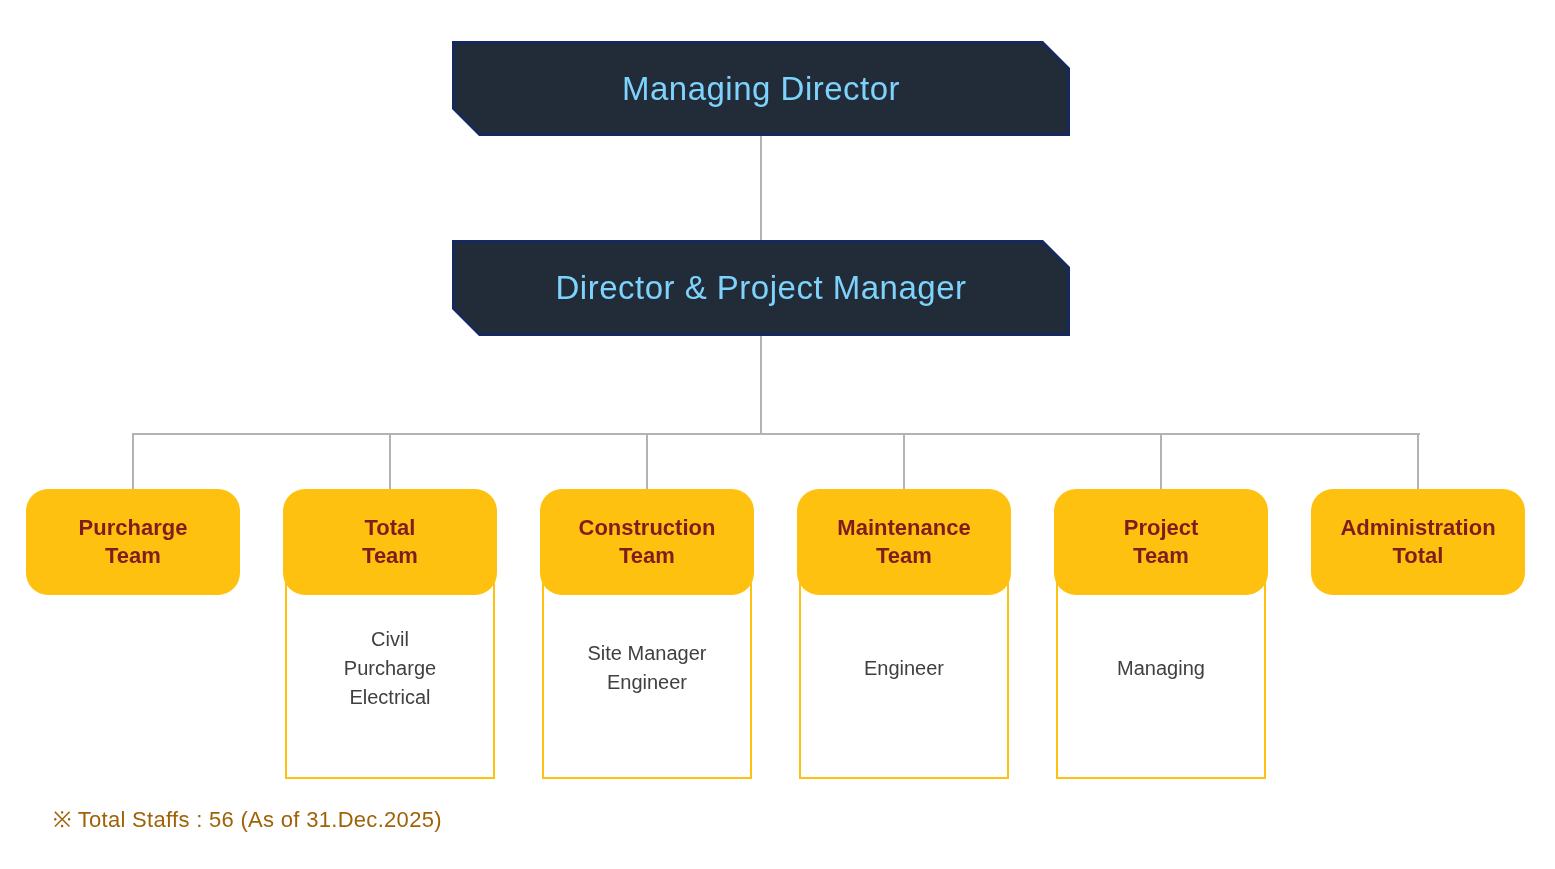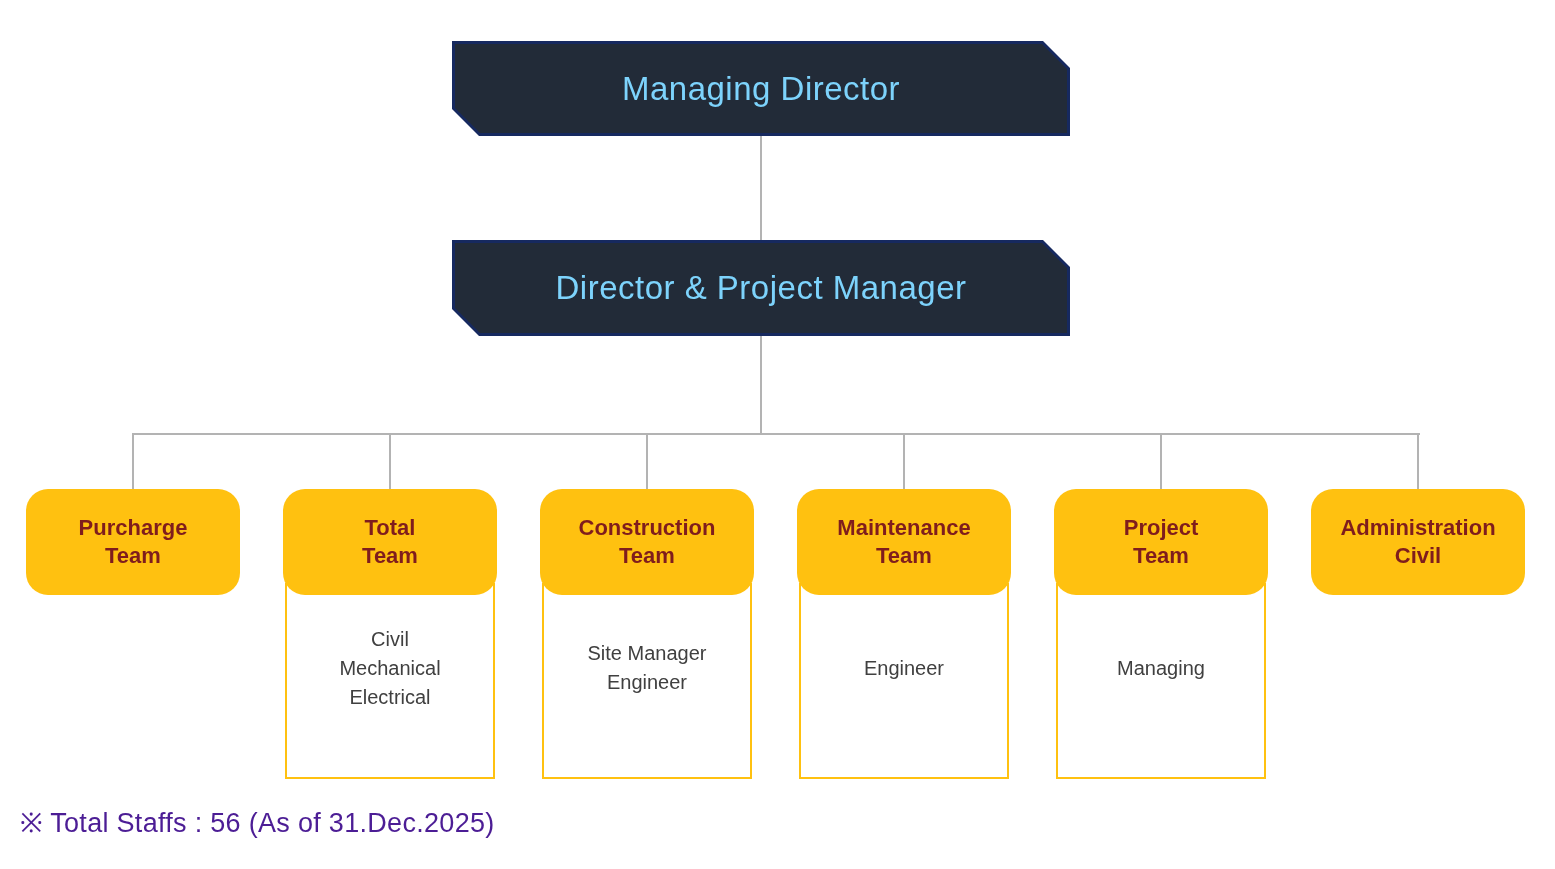--- a/index.html
+++ b/index.html
@@ -64,22 +64,22 @@
   }
   #team-0 { left: 26px; }
   #team-1 { left: 283px; }
   #team-2 { left: 540px; }
   #team-3 { left: 797px; }
   #team-4 { left: 1054px; }
   #team-5 { left: 1311px; }
 
   
   .note {
-    position: absolute; left: 20px; top: 803px;
-    font-size: 27px; color: #4c1d95; letter-spacing: 0.3px;
+    position: absolute; left: 53px; top: 803px;
+    font-size: 22px; color: #a16207; letter-spacing: 0.3px;
   }
 </style>
 </head>
 <body>
 
 <div class="stage">
 
   <div class="dark-node" id="node-managing-director">
     <div class="inner">
       <span class="label">Managing Director</span>
@@ -102,21 +102,21 @@
     <div class="header">
       <span class="title">Purcharge
 Team</span>
     </div>
   </div>
 
   <div class="team" id="team-1">
     <div class="stub"></div>
     <div class="body">
       <span class="members">Civil
-Mechanical
+Purcharge
 Electrical</span>
     </div>
     <div class="header">
       <span class="title">Total
 Team</span>
     </div>
   </div>
 
   <div class="team" id="team-2">
     <div class="stub"></div>
@@ -149,19 +149,19 @@
     <div class="header">
       <span class="title">Project
 Team</span>
     </div>
   </div>
 
   <div class="team" id="team-5">
     <div class="stub"></div>
     <div class="header">
       <span class="title">Administration
-Civil</span>
+Total</span>
     </div>
   </div>
 
   <div class="note">※ Total Staffs : 56 (As of 31.Dec.2025)</div>
 
 </div>
 
 </body></html>

